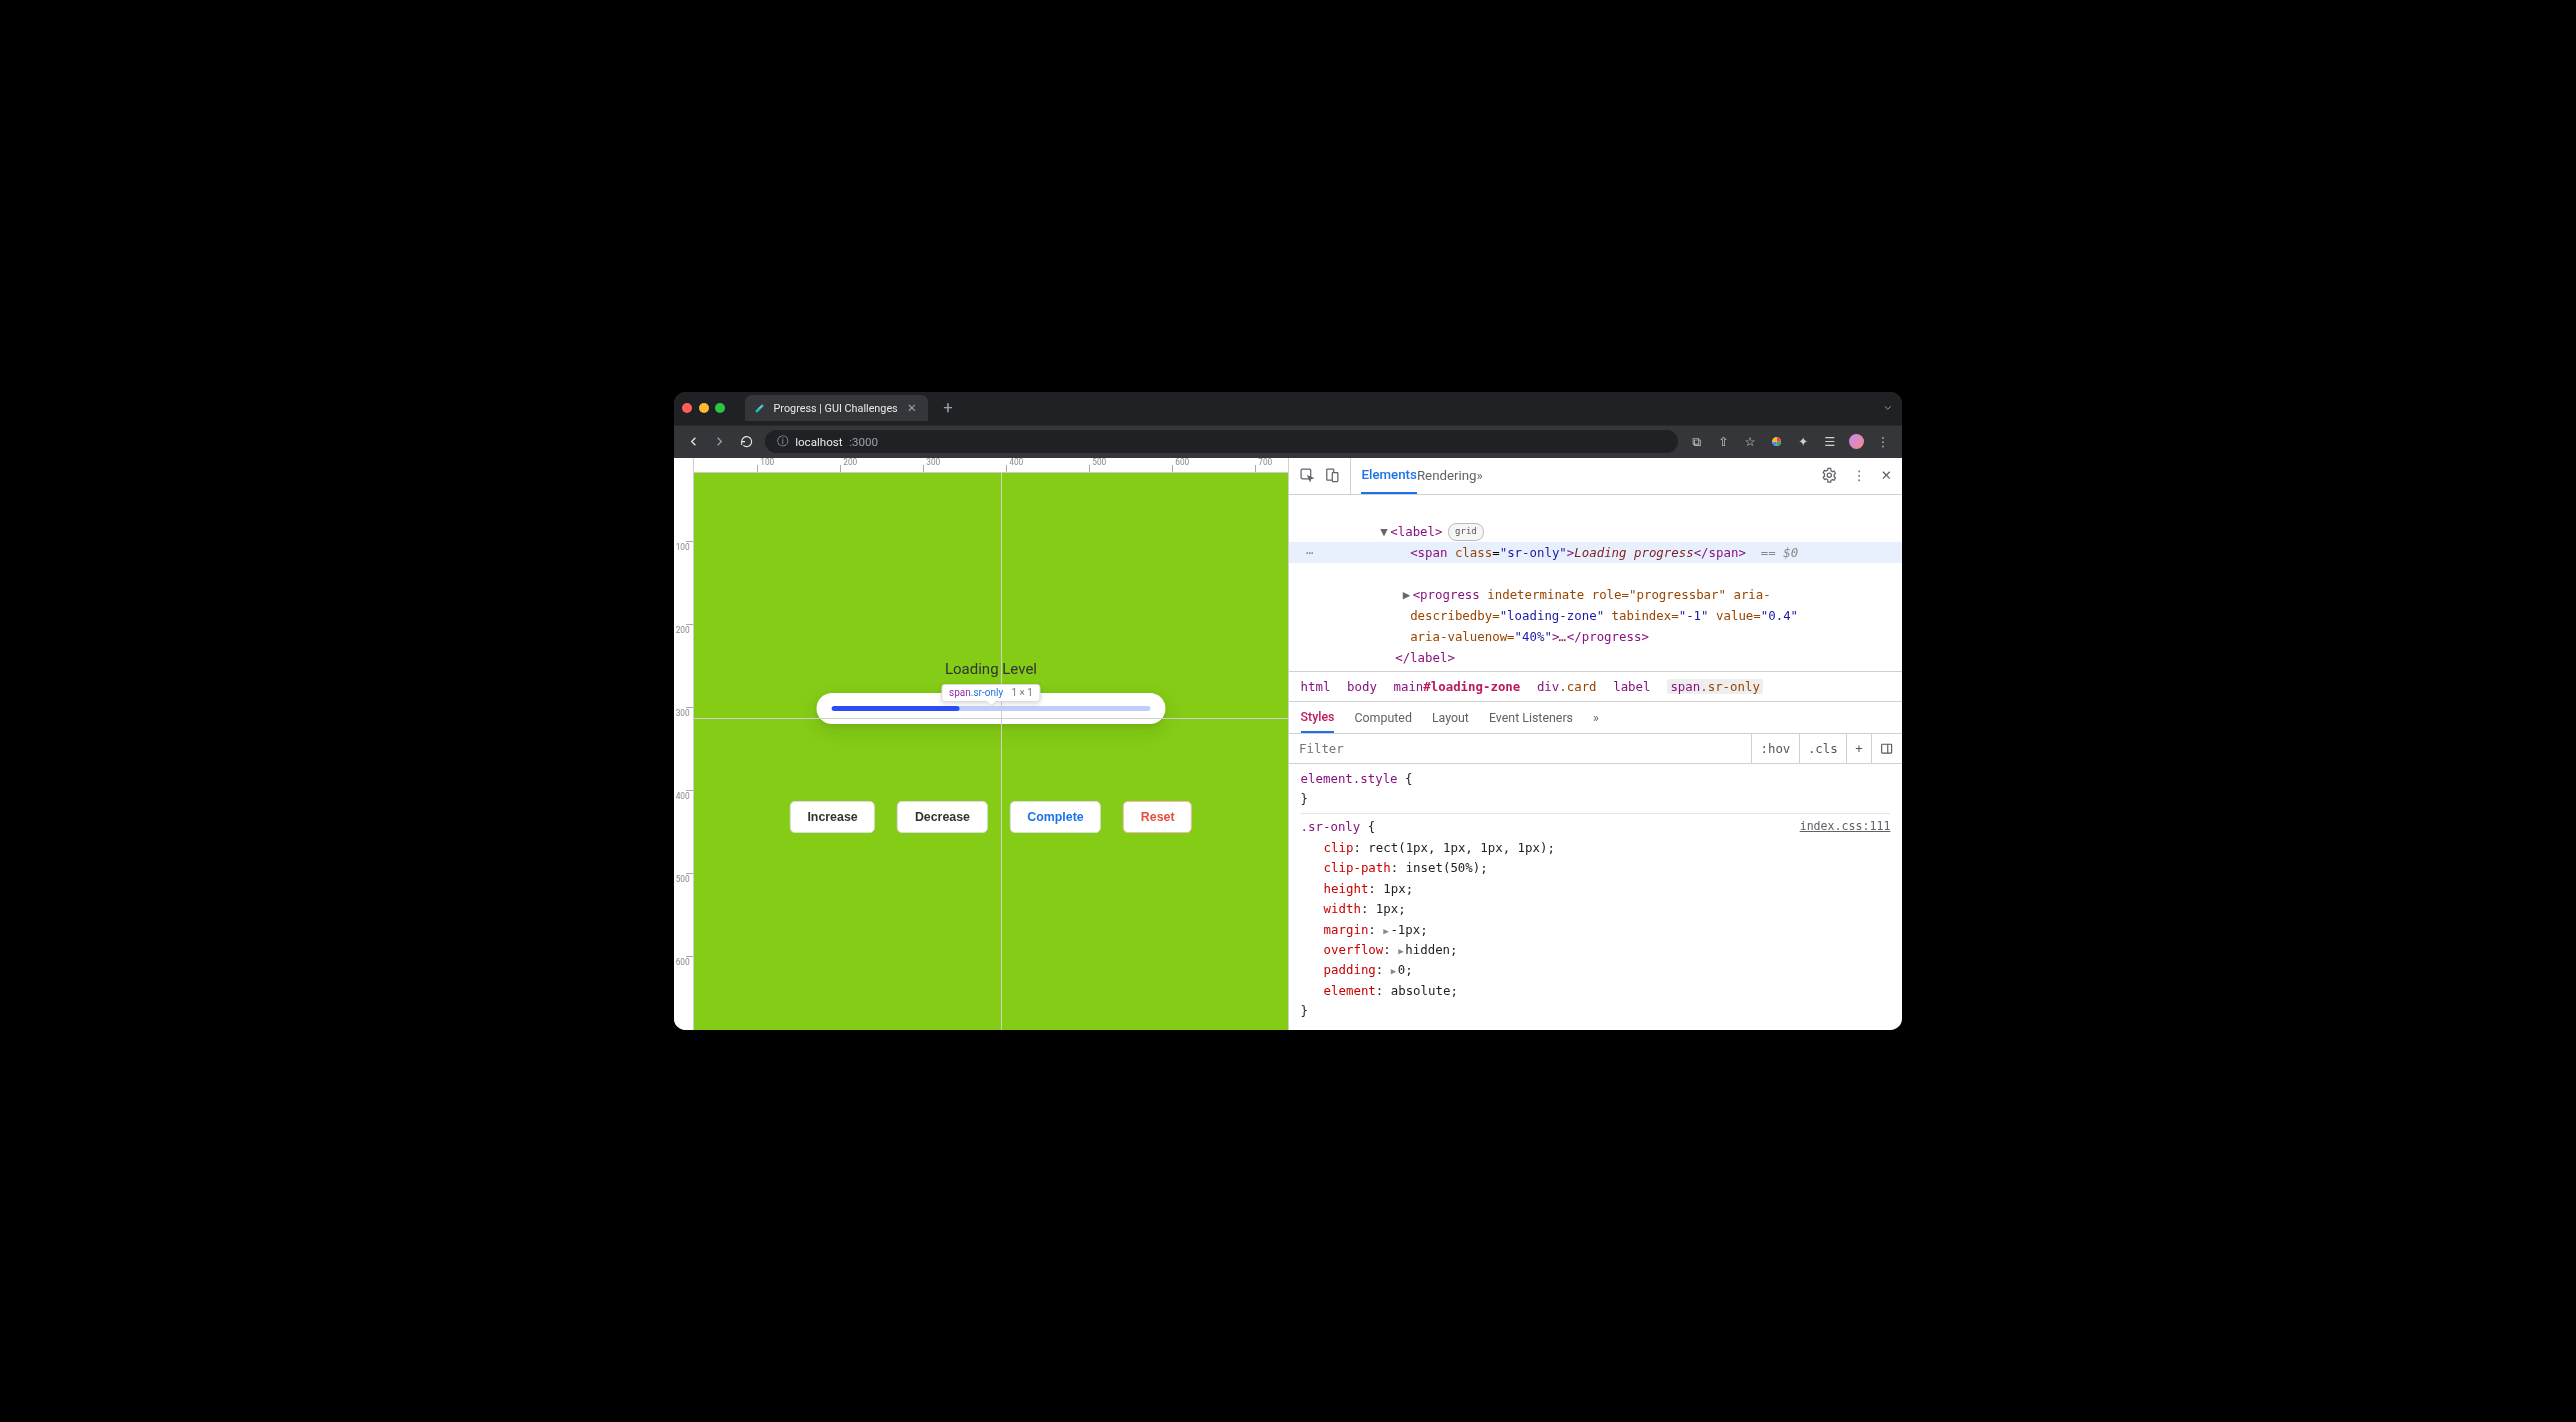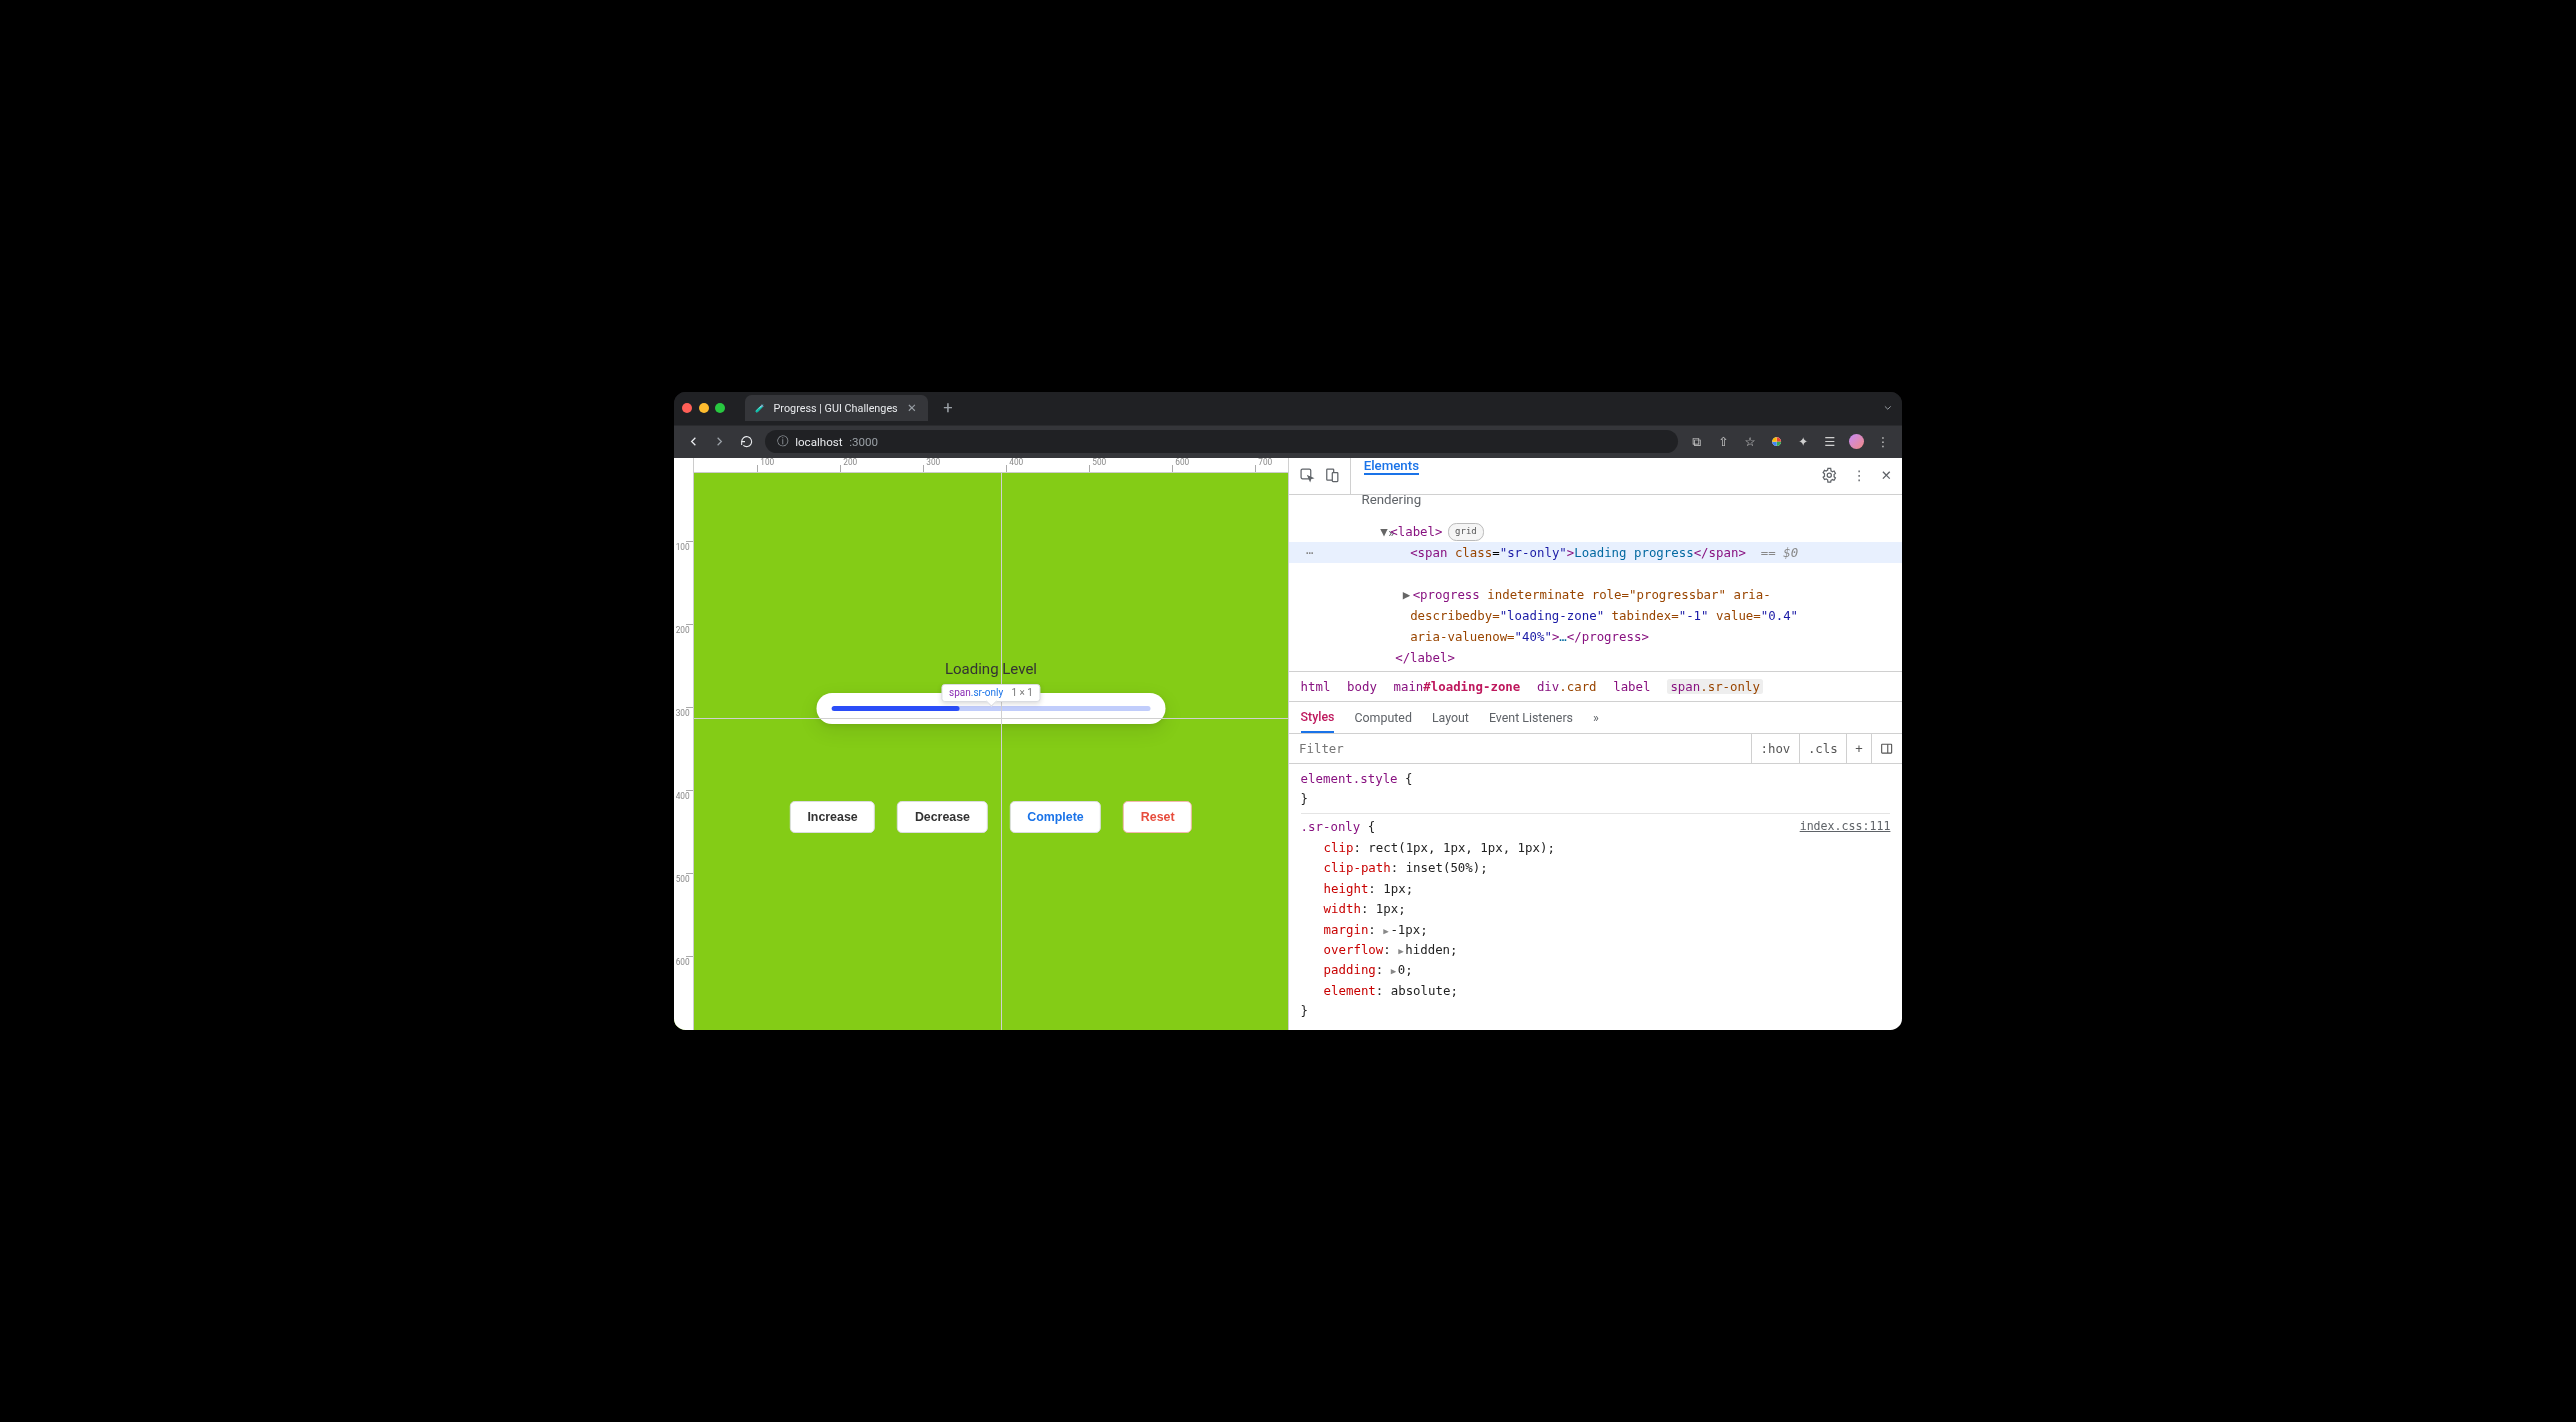--- a/index.html
+++ b/index.html
@@ -87,30 +87,30 @@
   }
 
   .btnrow{position:absolute;top:328px;left:50%;transform:translateX(-50%);display:flex;gap:22px;}
   .btn{background:#fff;border:0.8px solid #dadce0;border-radius:5px;padding:8.3px 16.6px;font-size:12.4px;font-weight:600;color:#333;cursor:pointer;}
   .btn.primary{color:#1a73e8;}
   .btn.danger{color:#e74c3c;border-color:#f2b7ae;}
 
   
   .dt-tabbar{display:flex;align-items:center;gap:10px;height:37px;border-bottom:0.8px solid #d0d0d0;padding:0 10px;font-size:13.3px;color:#5f6368;}
   .dt-tabbar .grp{display:flex;gap:8.3px;border-right:0.8px solid #d0d0d0;padding-right:10px;height:100%;align-items:center;}
-  .dt-tabbar .tabs{display:flex;gap:18px;height:100%;align-items:center;flex-direction:column;}
+  .dt-tabbar .tabs{display:flex;height:100%;align-items:center;}
   .dt-tabbar .tabitem{height:100%;display:flex;align-items:center;cursor:pointer;}
   .dt-tabbar .tabitem.active{color:#1a73e8;border-bottom:2.5px solid #1a73e8;margin-bottom:-0.8px;font-weight:500;}
   .dt-tabbar .spacer{flex:1;}
   .dt-tabbar .ricons{display:flex;gap:15px;align-items:center;}
 
   .dom{font-family:ui-monospace,Menlo,monospace;font-size:12.4px;line-height:1.7;padding:5px 10px 3.3px 10px;white-space:pre;overflow:hidden;}
   .dom .gut{color:#888;display:inline-block;width:21.6px;text-align:center;}
   .hlrow{background:#e8f0fe;display:block;margin:0 -10px;padding:0 10px;}
-  .tagc{color:#881280;} .attr{color:#994500;} .val{color:#1a1aa6;} .txt{color:#0369a1;}
+  .tagc{color:#881280;} .attr{color:#994500;} .val{color:#1a1aa6;} .txt{color:#7f1d1d;font-style:italic;}
   .eq0{color:#888;font-style:italic;}
   .badge{display:inline-block;border:0.8px solid #bbb;border-radius:8.3px;padding:0 6.6px;font-size:9px;color:#555;vertical-align:middle;background:#f5f5f5;margin-left:5px;}
   .tri{color:#666;display:inline-block;width:10px;}
 
   .crumbs{display:flex;gap:16.6px;padding:6.6px 11.6px;border-top:0.8px solid #d0d0d0;font-size:12.4px;color:#881280;font-family:ui-monospace,Menlo,monospace;}
   .crumbs .crumb{cursor:pointer;white-space:nowrap;}
   .crumbs .id{color:#be185d;font-weight:bold;}
   .crumbs .cls{color:#994500;}
   .crumbs .sel{background:#eee;border-radius:2.5px;padding:0 3.3px;}
 

